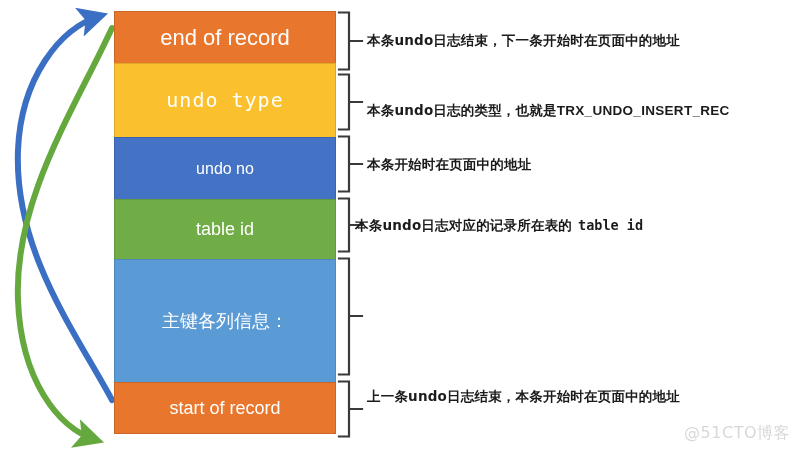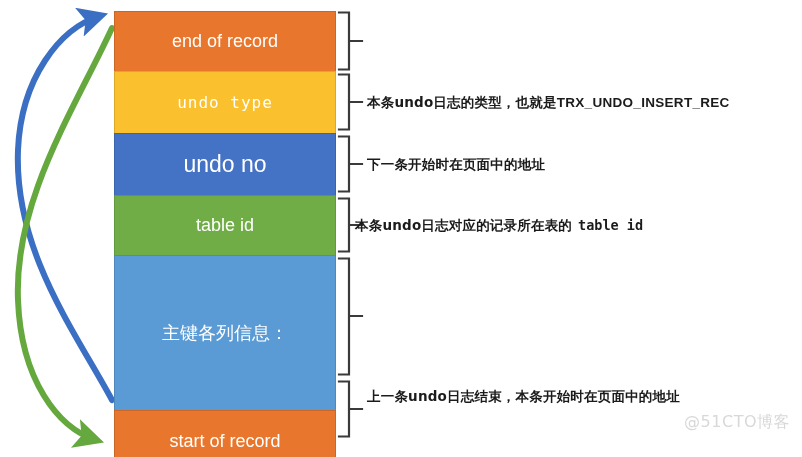--- a/index.html
+++ b/index.html
@@ -50,21 +50,21 @@
     letter-spacing:0px;
   }
   .anno .const{
     font-family:"Liberation Sans","DejaVu Sans",sans-serif;
     font-weight:700;
     letter-spacing:0.3px;
   }
 
   
   #watermark{
-    position:absolute;right:12px;bottom:24px;
+    position:absolute;right:12px;bottom:13px;
     color:#d8d8d8;
     font-size:16px;
     font-family:"DejaVu Sans","Liberation Sans",sans-serif;
     letter-spacing:0.5px;
     user-select:none;
   }
 </style>
 </head>
 <body>
 
@@ -80,51 +80,51 @@
       </marker>
     </defs>
 
     <path d="M112,400 C74,330 14,250 18,150 C21,78 60,28 100,16" fill="none" stroke="#3B6FC4" stroke-width="6" stroke-linecap="round" marker-end="url(#head-blue)"></path>
 
     <path d="M112,28 C74,110 14,200 18,300 C21,380 58,428 96,440" fill="none" stroke="#65A83E" stroke-width="6" stroke-linecap="round" marker-end="url(#head-green)"></path>
   </svg>
 
   <div class="record-col">
 
-    <div class="rec-box" style="background:#E8762C;height:60px;font-size:18px;">
+    <div class="rec-box" style="background:#E8762C;height:52px;font-size:22px;">
       <span class="rec-label">
         <span>end of record</span>
       </span>
     </div>
 
-    <div class="rec-box" style="background:#FBC02D;height:62px;font-size:16px;font-family:'DejaVu Sans Mono','Liberation Mono',monospace;letter-spacing:1px;">
+    <div class="rec-box" style="background:#FBC02D;height:74px;font-size:20px;font-family:'DejaVu Sans Mono','Liberation Mono',monospace;letter-spacing:1px;">
       <span class="rec-label">
         <span>undo type</span>
       </span>
     </div>
 
-    <div class="rec-box" style="background:#4472C4;height:62px;font-size:23px;">
+    <div class="rec-box" style="background:#4472C4;height:62px;font-size:16px;">
       <span class="rec-label">
         <span>undo no</span>
       </span>
     </div>
 
     <div class="rec-box" style="background:#70AD47;height:60px;font-size:18px;">
       <span class="rec-label">
         <span>table id</span>
       </span>
     </div>
 
-    <div class="rec-box" style="background:#5B9BD5;height:155px;font-size:18px;font-family:Liberation Serif, serif;">
+    <div class="rec-box" style="background:#5B9BD5;height:123px;font-size:18px;font-family:Liberation Serif, serif;">
       <span class="rec-label">
         <span>主键各列信息：</span>
       </span>
     </div>
 
-    <div class="rec-box" style="background:#E8762C;height:62px;font-size:18px;">
+    <div class="rec-box" style="background:#E8762C;height:52px;font-size:18px;">
       <span class="rec-label">
         <span>start of record</span>
       </span>
     </div>
 
   </div>
 
   <svg class="brace" style="left:336px;top:11px;" width="28" height="60" viewBox="0 0 28 60">
     <path d="M3,1.5 L13,1.5 L13,58.5 L3,58.5 M13,30 L26,30" fill="none" stroke="#3A3A3A" stroke-width="2.2" stroke-linecap="square"></path>
   </svg>
@@ -142,27 +142,30 @@
   </svg>
 
   <svg class="brace" style="left:336px;top:257px;" width="28" height="119" viewBox="0 0 28 119">
     <path d="M3,1.5 L13,1.5 L13,117.5 L3,117.5 M13,59 L26,59" fill="none" stroke="#3A3A3A" stroke-width="2.2" stroke-linecap="square"></path>
   </svg>
 
   <svg class="brace" style="left:336px;top:380px;" width="28" height="58" viewBox="0 0 28 58">
     <path d="M3,1.5 L13,1.5 L13,56.5 L3,56.5 M13,29 L26,29" fill="none" stroke="#3A3A3A" stroke-width="2.2" stroke-linecap="square"></path>
   </svg>
 
+  <div class="anno" style="left:367px;top:32px;">
+    <span>本条undo日志结束，下一条开始时在页面中的地址</span>
+  </div>
 
-  <div class="anno" style="left:367px;top:94px;">
+  <div class="anno" style="left:367px;top:102px;">
     <span>本条undo日志的类型，也就是</span><span class="const">TRX_UNDO_INSERT_REC</span>
   </div>
 
   <div class="anno" style="left:367px;top:156px;">
-    <span>下一条开始时在页面中的地址</span>
+    <span>本条开始时在页面中的地址</span>
   </div>
 
   <div class="anno" style="left:355px;top:217px;">
     <span>本条undo日志对应的记录所在表的</span><span class="mono" style="margin-left:6px;">table id</span>
   </div>
 
 
   <div class="anno" style="left:367px;top:388px;">
     <span>上一条undo日志结束，本条开始时在页面中的地址</span>
   </div>

